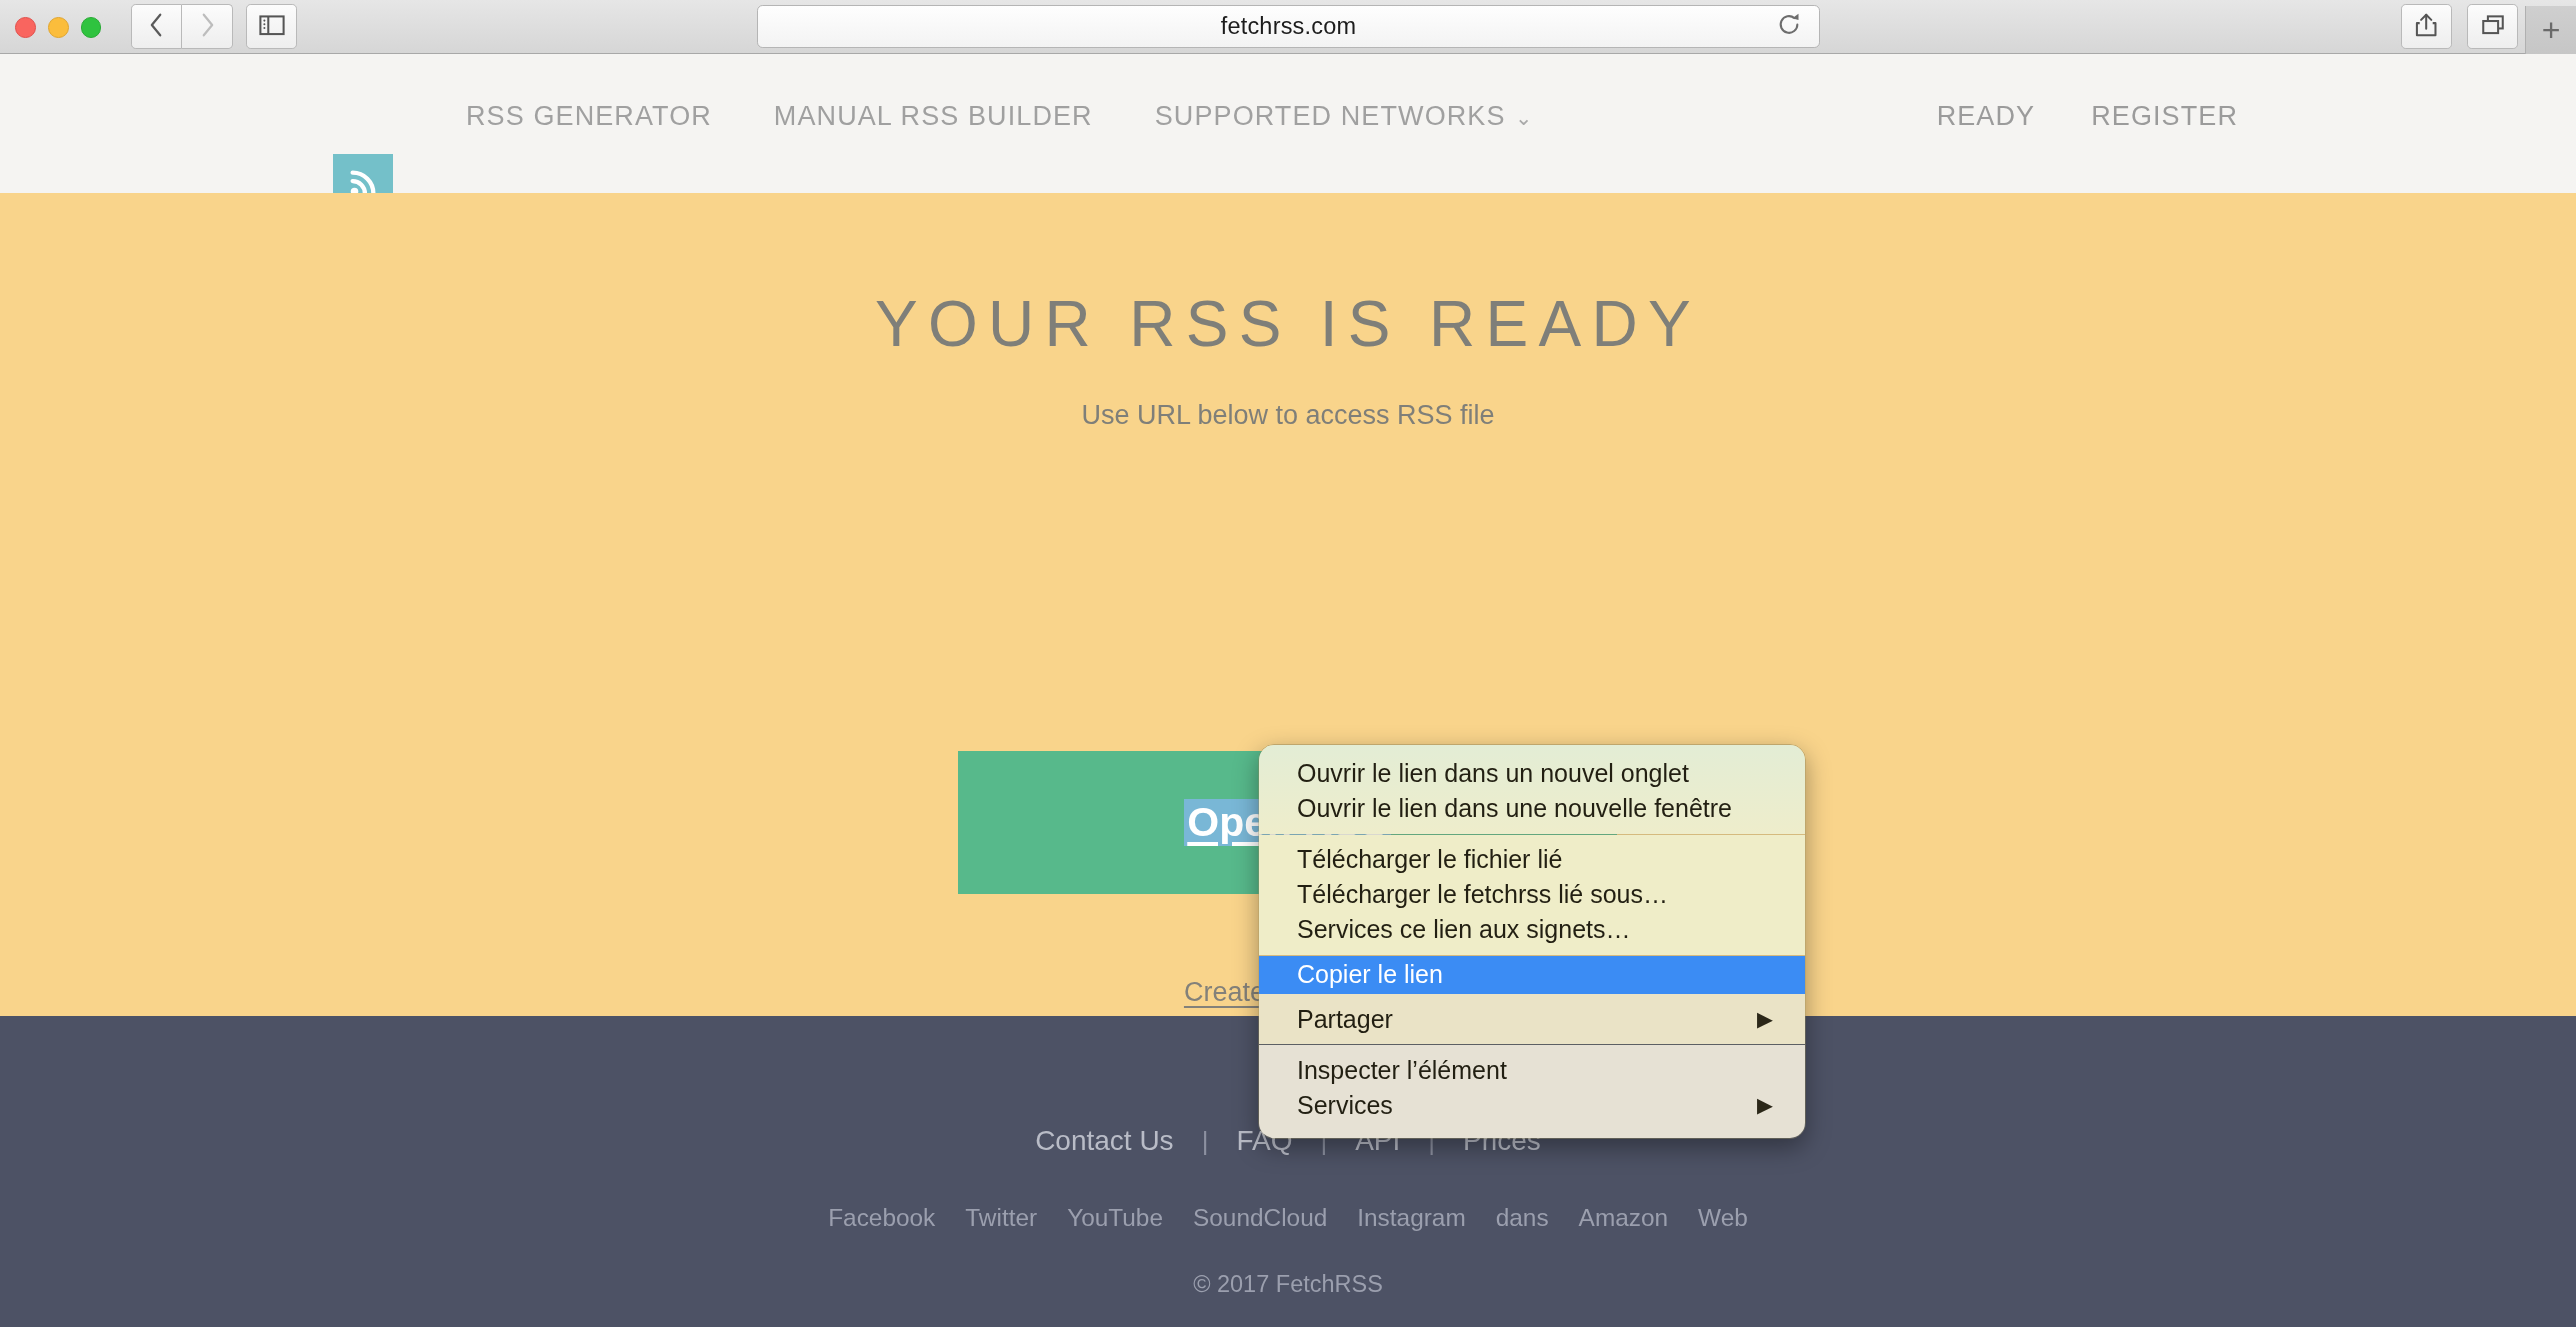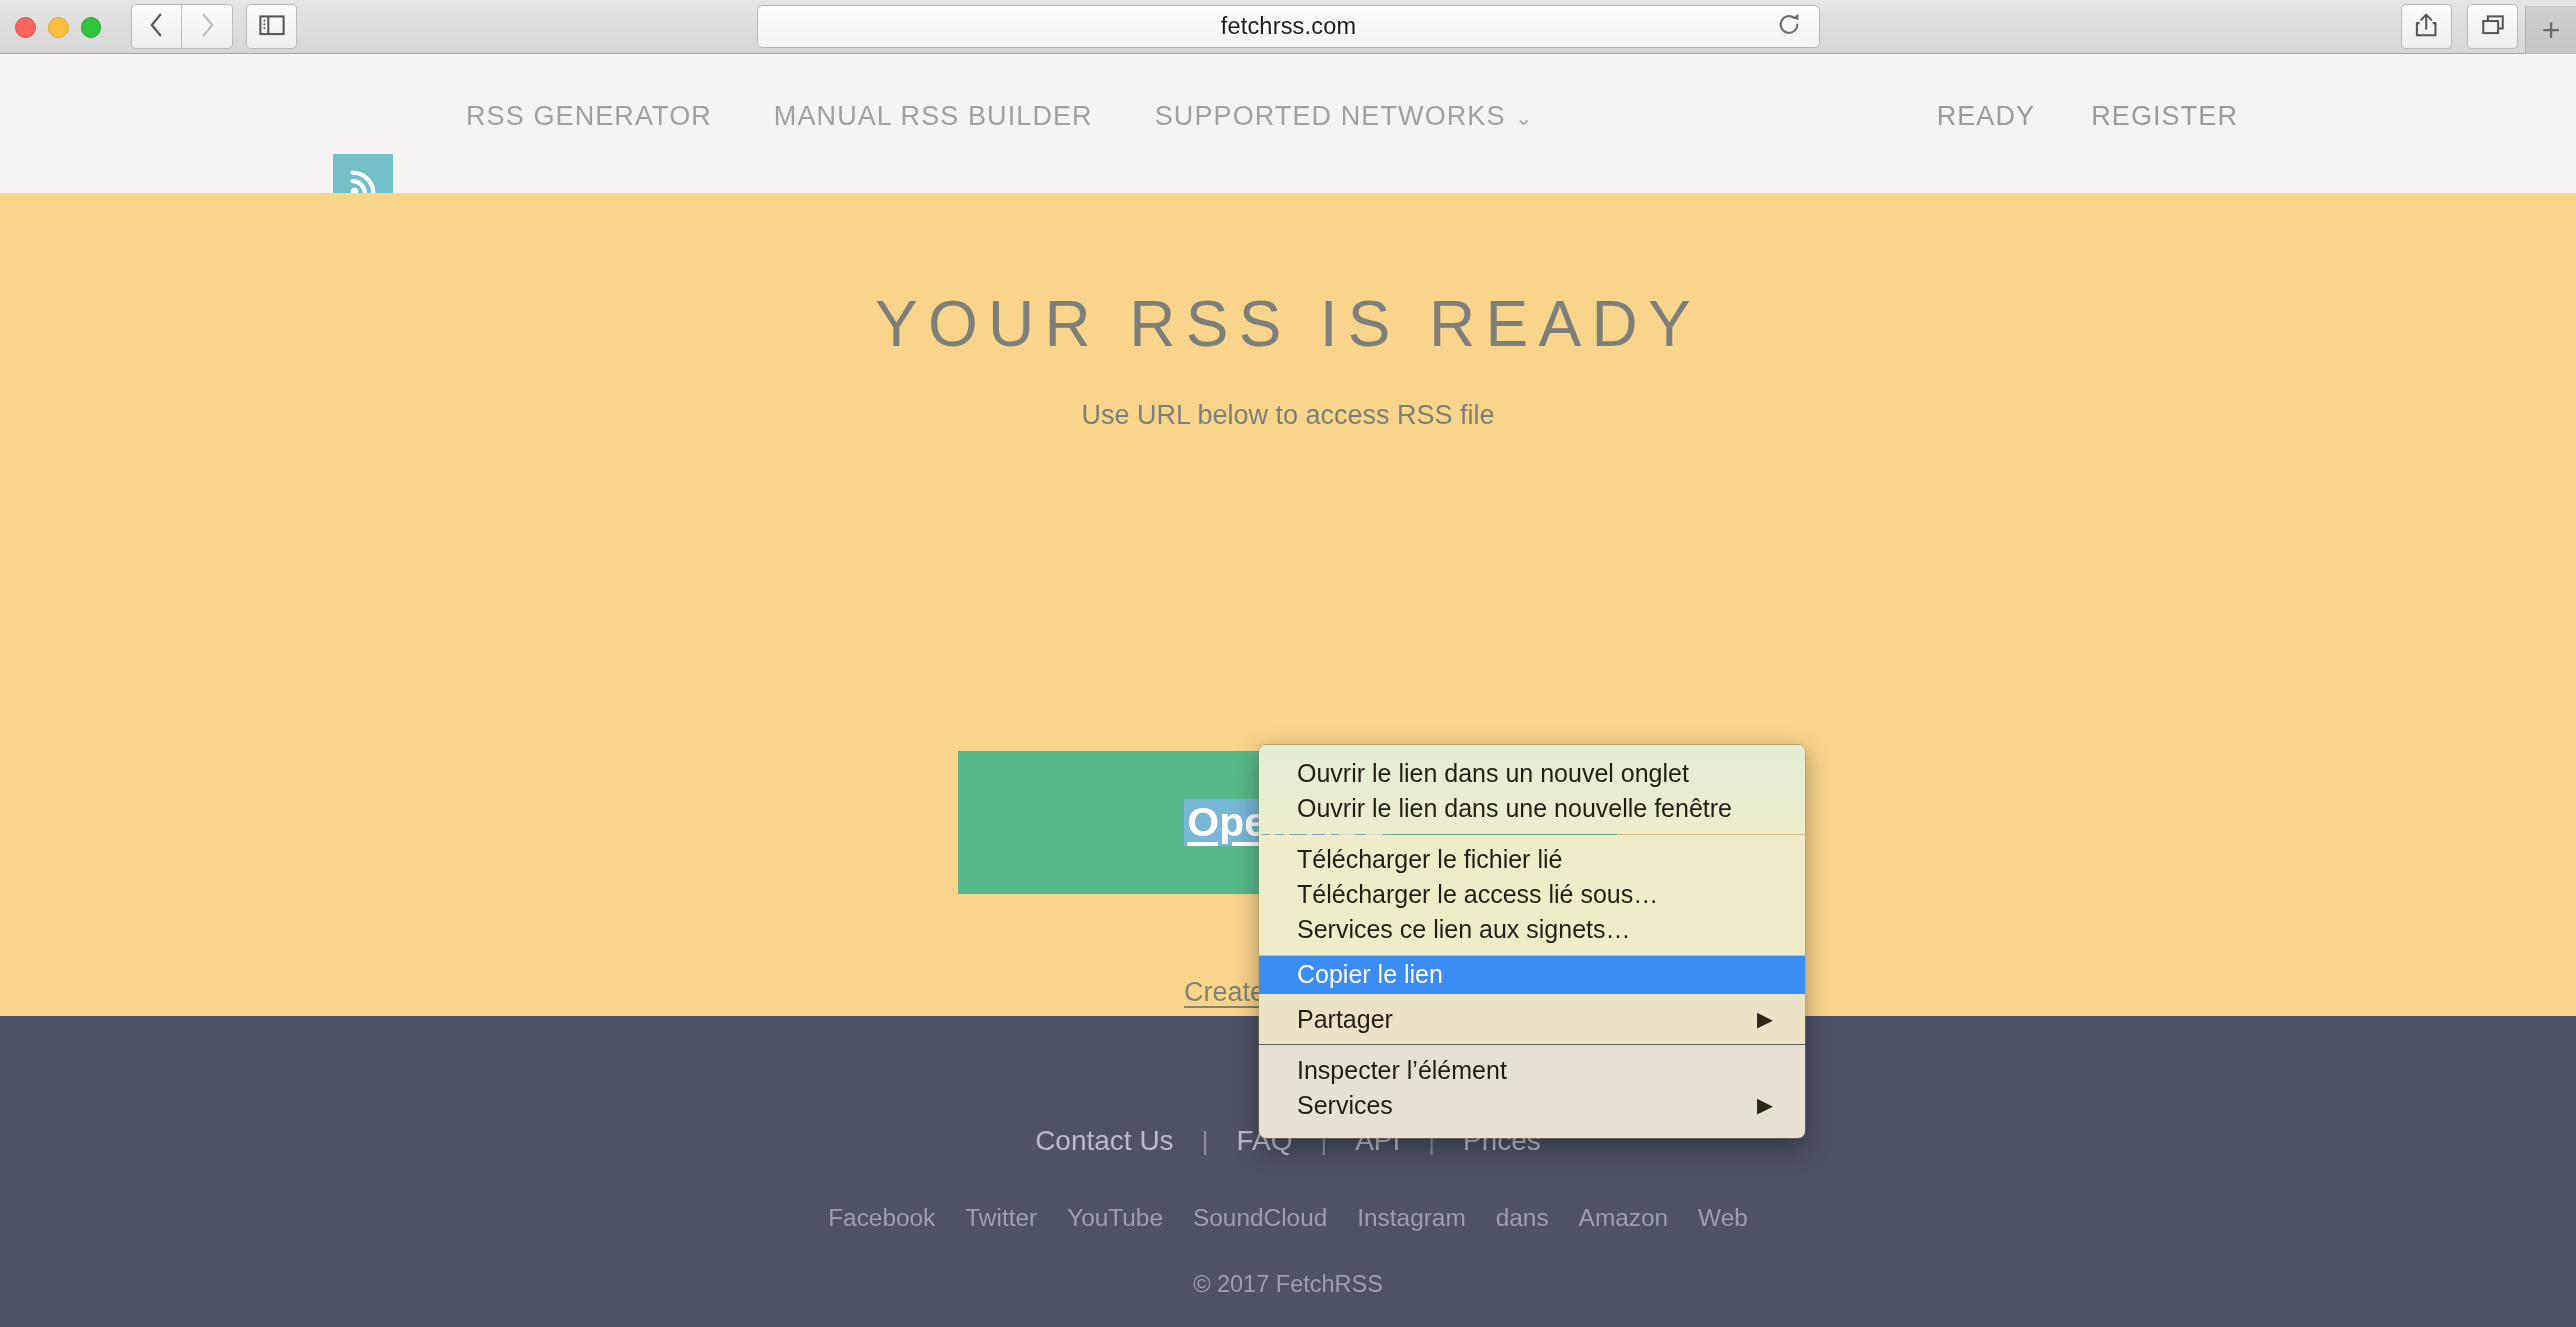--- a/index.html
+++ b/index.html
@@ -163,21 +163,21 @@
     font-size: 24.4px; color: #9b9fae; text-decoration: none; padding: 0 13px;
   }
   .footer-copy {
     margin-top: 39px; font-size: 23.5px; color: #9b9fae;
   }
 
   
   .context-menu {
     position: absolute; left: 1258px; top: 690px;
     width: 548px;
-    border-radius: 8px;
+    border-radius: 16px;
     border: 0.9px solid rgba(120,110,70,0.45);
     box-shadow: 0 8.4px 24.4px rgba(0,0,0,0.35);
     overflow: hidden;
     font-size: 0;
   }
   .menu-group {
     padding: 7.5px 0;
     position: relative;
   }
   .menu-group.g1 { background: linear-gradient(to bottom, #e3edd5 0%, #eeedcb 100%); padding-top: 11.3px; }
@@ -350,21 +350,21 @@
   <div class="context-menu">
 
     <div class="menu-group g1">
       <div class="menu-item">Ouvrir le lien dans un nouvel onglet</div>
       <div class="menu-item">Ouvrir le lien dans une nouvelle fenêtre</div>
     </div>
     <div class="menu-sep"></div>
 
     <div class="menu-group g2">
       <div class="menu-item">Télécharger le fichier lié</div>
-      <div class="menu-item">Télécharger le access lié sous…</div>
+      <div class="menu-item">Télécharger le fetchrss lié sous…</div>
       <div class="menu-item">Services ce lien aux signets…</div>
     </div>
     <div class="menu-sep"></div>
 
     <div class="menu-group g3">
       <div class="menu-item highlight">Copier le lien</div>
     </div>
     <div class="menu-sep"></div>
 
     <div class="menu-group g4">

